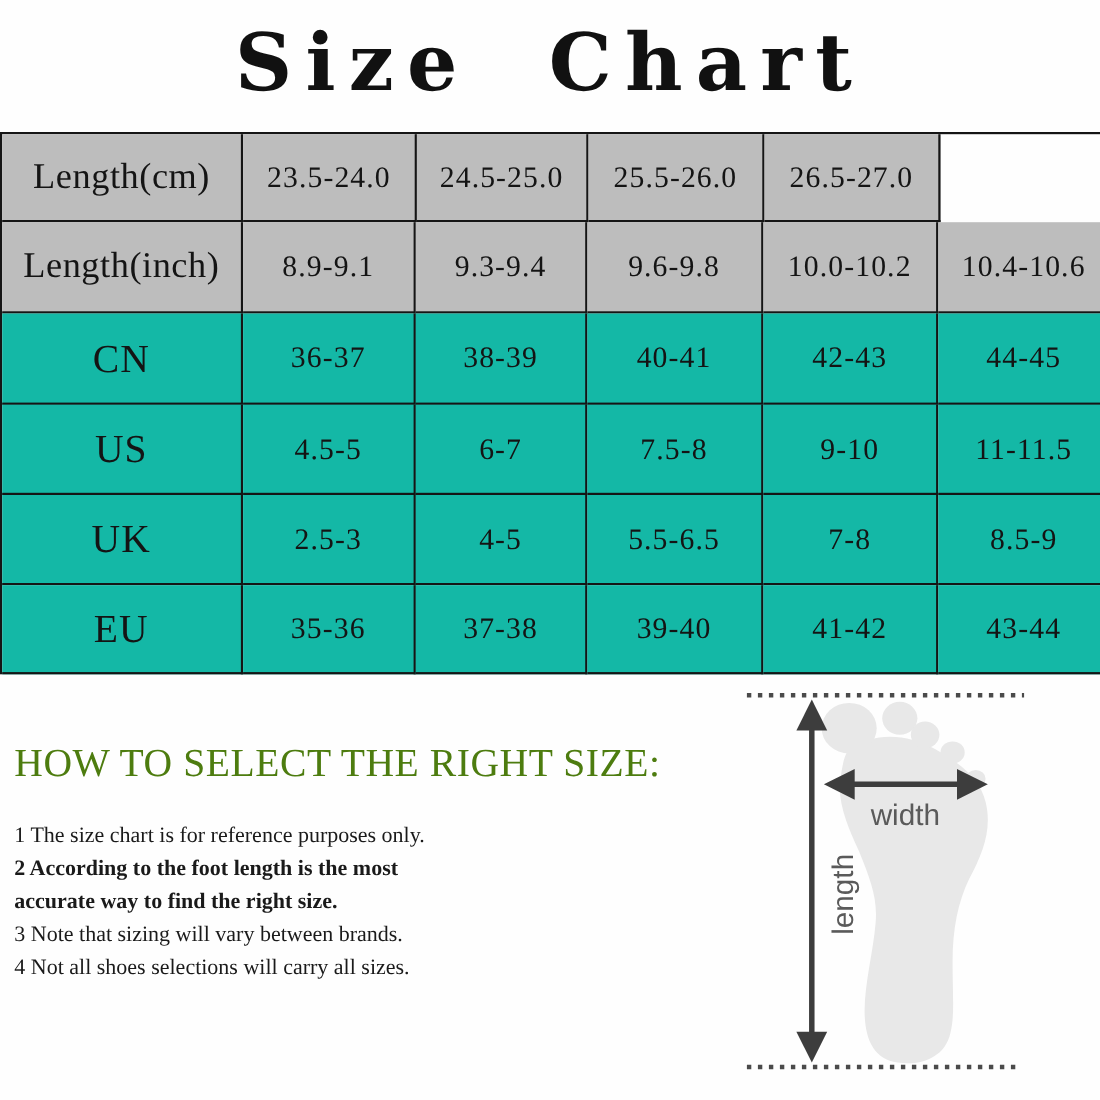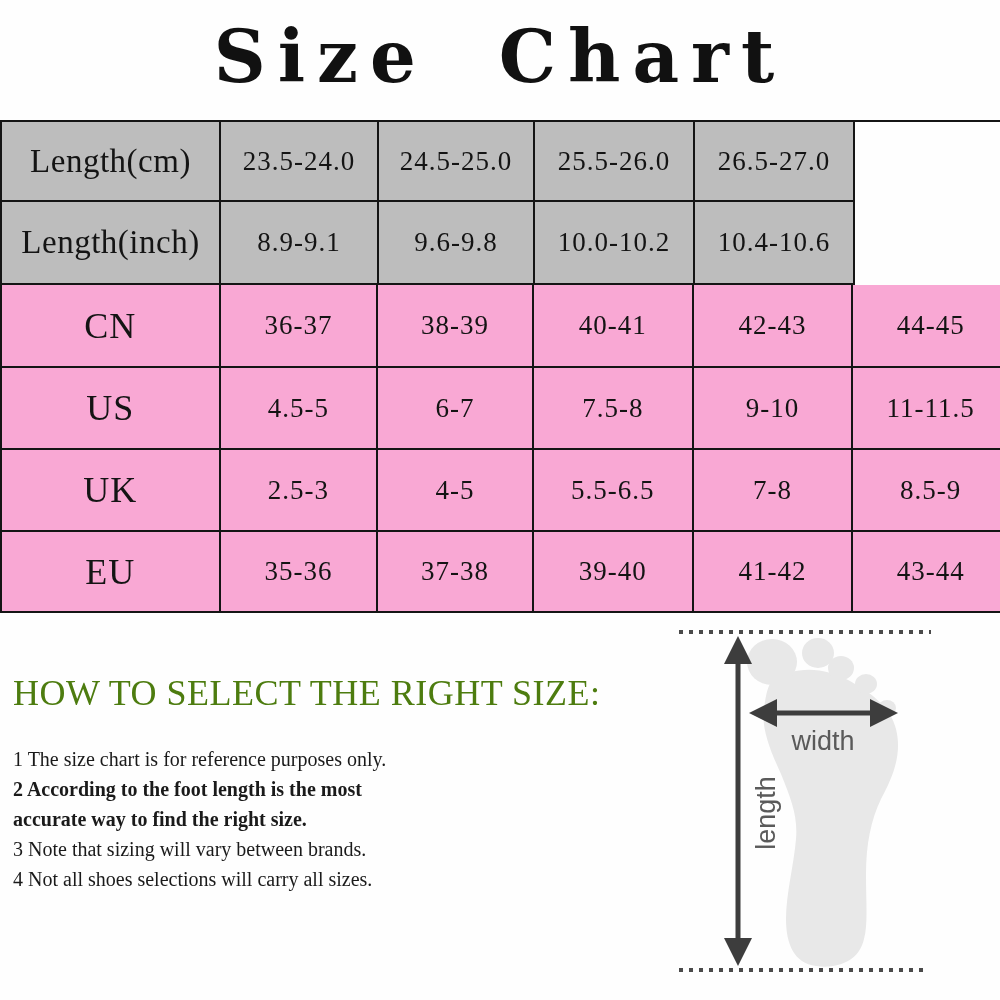--- a/index.html
+++ b/index.html
@@ -38,21 +38,21 @@
   .tr:nth-of-type(3) { height: 83px; }
   .tr:nth-of-type(4) { height: 82px; }
   .tr:nth-of-type(5) { height: 82px; }
   .tr:nth-of-type(6) { height: 81px; }
   .td {
     display: flex; align-items: center; justify-content: center;
     border-right: 2px solid #151515;
     border-bottom: 2px solid #151515;
     font-size: 27px;
     letter-spacing: 1px;
-    background: #f9a8d4;
+    background: #14b8a6;
   }
   .td:nth-child(1) { width: 219px; }
   .td:nth-child(2) { width: 158px; }
   .td:nth-child(3) { width: 156px; }
   .td:nth-child(4) { width: 160px; }
   .td:nth-child(5) { width: 160px; }
   .td:nth-child(6) { width: 157px; }
   .tr.hdr .td { background: #bdbdbd; }
   .td.lab { font-size: 33px; letter-spacing: 0.5px; }
   .tr.big .td.lab { font-size: 36px; letter-spacing: 1px; }
@@ -105,20 +105,21 @@
   <div class="tr hdr">
     <div class="td lab">Length(cm)</div>
     <div class="td">23.5-24.0</div>
     <div class="td">24.5-25.0</div>
     <div class="td">25.5-26.0</div>
     <div class="td">26.5-27.0</div>
   </div>
   <div class="tr hdr">
     <div class="td lab">Length(inch)</div>
     <div class="td">8.9-9.1</div>
+    <div class="td">9.3-9.4</div>
     <div class="td">9.6-9.8</div>
     <div class="td">10.0-10.2</div>
     <div class="td">10.4-10.6</div>
   </div>
   <div class="tr big">
     <div class="td lab">CN</div>
     <div class="td">36-37</div>
     <div class="td">38-39</div>
     <div class="td">40-41</div>
     <div class="td">42-43</div>

